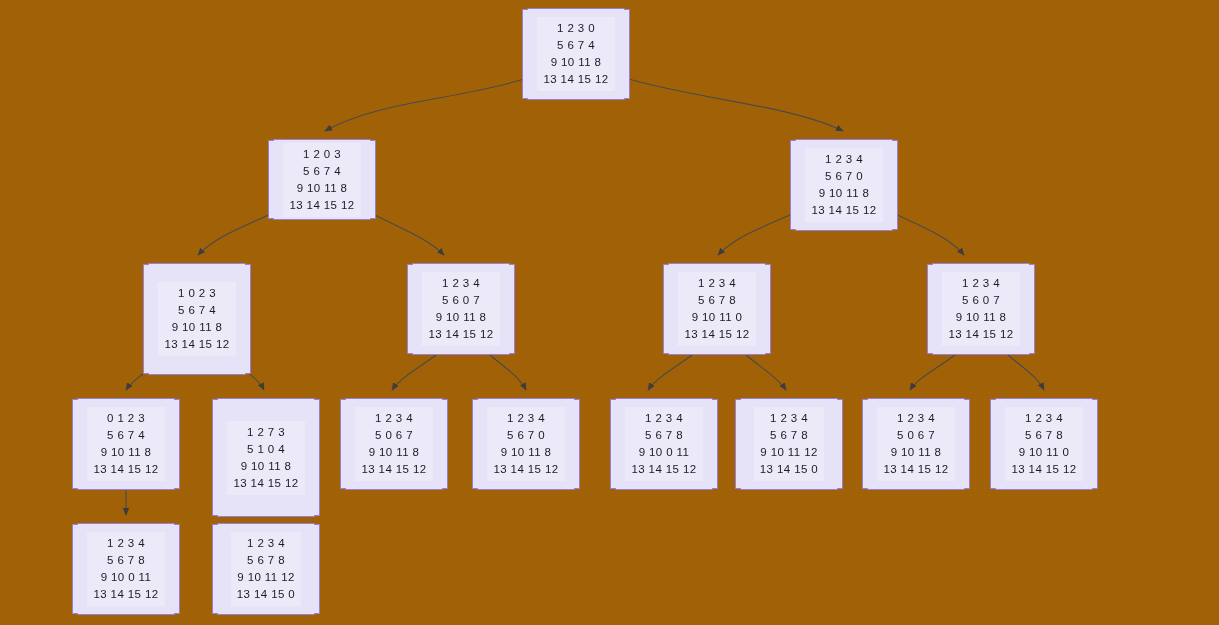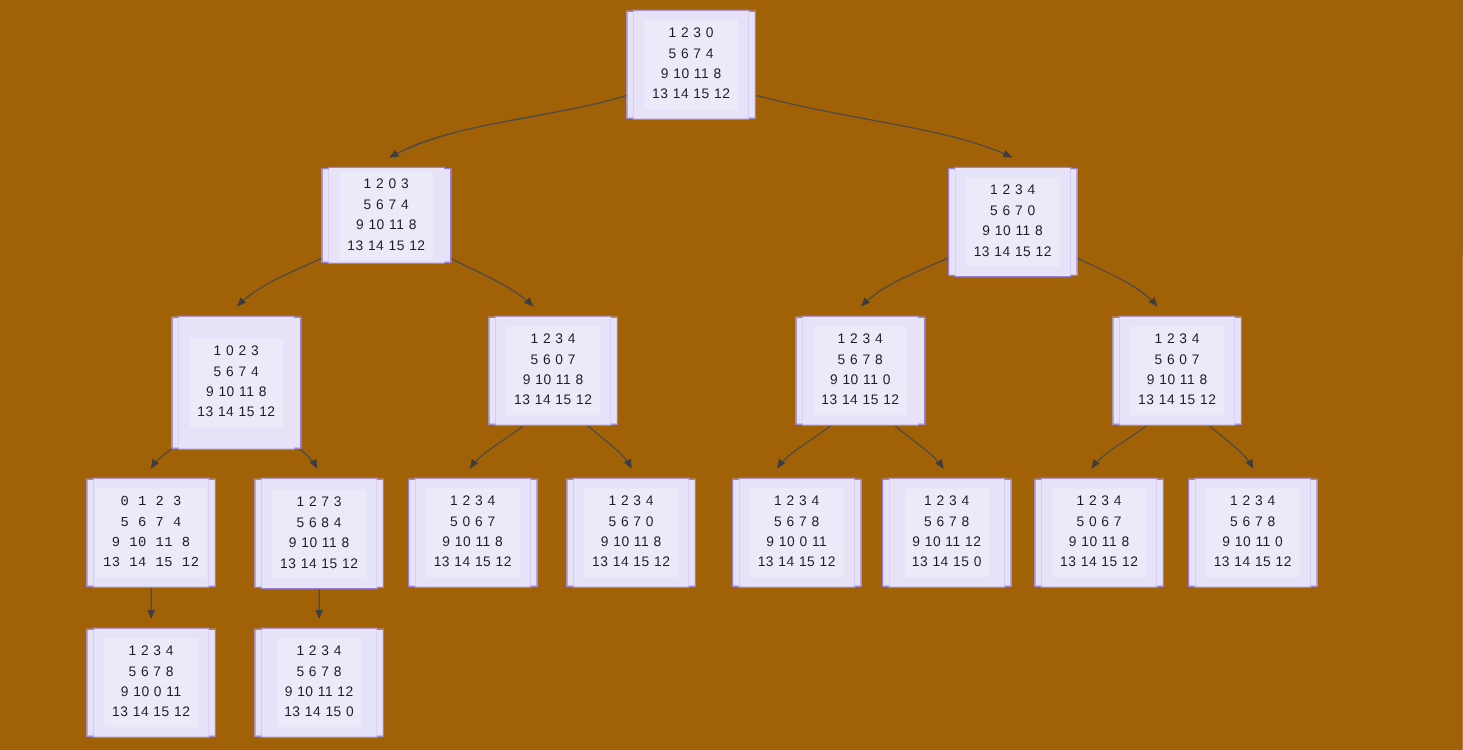--- a/index.html
+++ b/index.html
@@ -161,32 +161,32 @@
         </div>
       </div>
       <div class="node" style="left: 932px; top: 263px; width: 98px; height: 92px;">
         <div class="node-inner">
           <span class="row">1 2 3 4</span>
           <span class="row">5 6 0 7</span>
           <span class="row">9 10 11 8</span>
           <span class="row">13 14 15 12</span>
         </div>
       </div>
-      <div class="node" style="left: 77px; top: 398px; width: 98px; height: 92px; font-family: Liberation Mono, monospace;">
+      <div class="node" style="left: 77px; top: 398px; width: 98px; height: 92px;">
         <div class="node-inner">
           <span class="row">0 1 2 3</span>
           <span class="row">5 6 7 4</span>
           <span class="row">9 10 11 8</span>
           <span class="row">13 14 15 12</span>
         </div>
       </div>
-      <div class="node" style="left: 217px; top: 398px; width: 98px; height: 93px;">
+      <div class="node" style="left: 217px; top: 398px; width: 98px; height: 119px;">
         <div class="node-inner">
           <span class="row">1 2 7 3</span>
-          <span class="row">5 6 8 4</span>
+          <span class="row">5 1 0 4</span>
           <span class="row">9 10 11 8</span>
           <span class="row">13 14 15 12</span>
         </div>
       </div>
       <div class="node" style="left: 345px; top: 398px; width: 98px; height: 92px;">
         <div class="node-inner">
           <span class="row">1 2 3 4</span>
           <span class="row">5 0 6 7</span>
           <span class="row">9 10 11 8</span>
           <span class="row">13 14 15 12</span>

